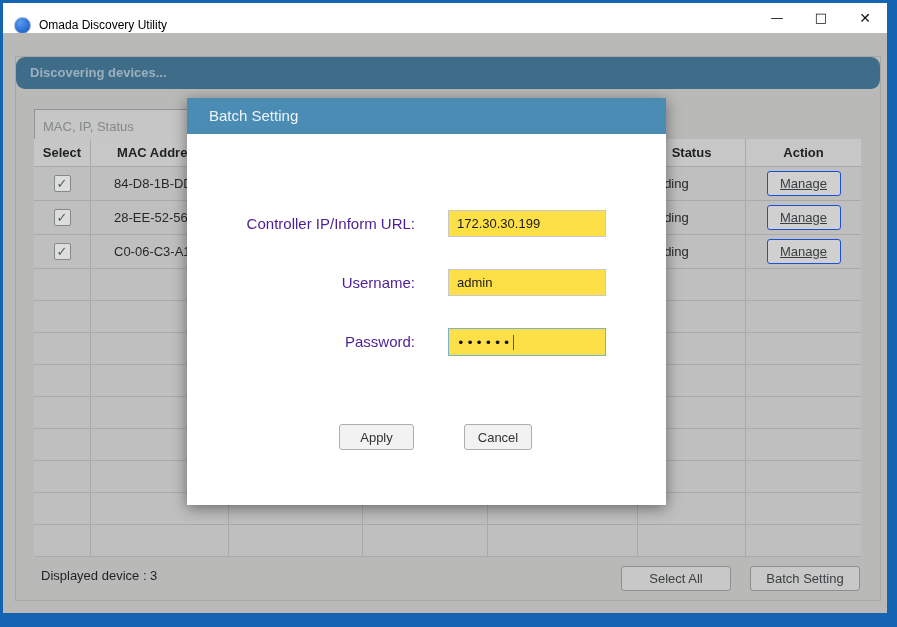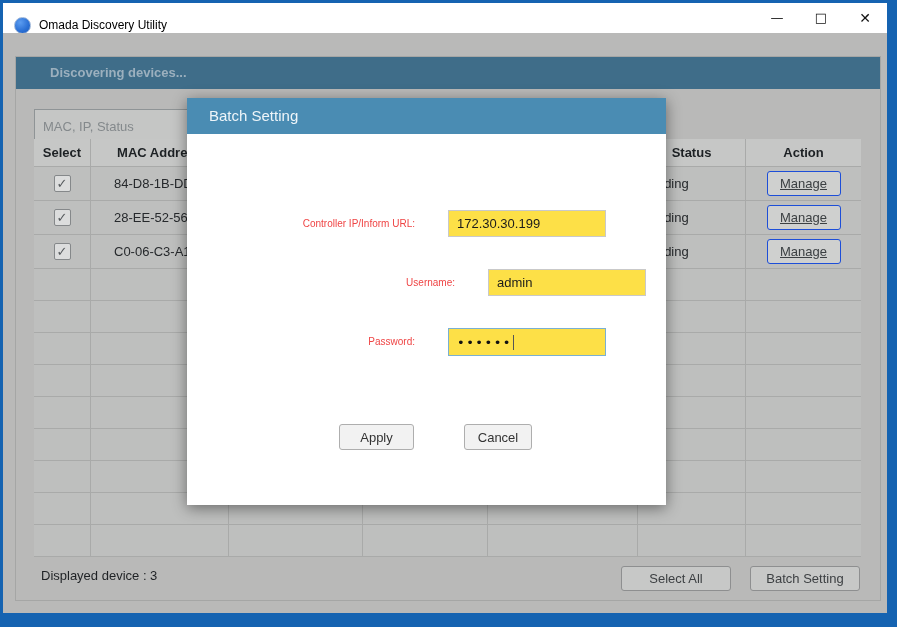--- a/index.html
+++ b/index.html
@@ -24,21 +24,21 @@
 
   
   .client { position:absolute; left:3px; top:33px; width:884px; height:580px;
     background:var(--client_bg); }
 
   .panel { position:absolute; left:12px; top:23px; width:866px; height:545px;
     background:var(--client_bg); border:1px solid #a5a6a5; }
 
   .banner { position:absolute; left:0; top:0; width:864px; height:32px;
     background:var(--banner_bg); color:var(--banner_text);
-    font-size:13px; font-weight:bold; line-height:32px; padding-left:34px; }
+    font-size:13px; font-weight:bold; line-height:32px; padding-left:14px;border-radius:9px; }
 
   .search-box { position:absolute; left:18px; top:52px; width:200px; height:26px;
     background:#c5c6c5; border:1px solid #8f9496; font-size:13px; color:#333;
     padding:16px 8px; outline:none; }
   .search-box::placeholder { color:#84898c; opacity:1; }
 
   
   .table { position:absolute; left:18px; top:82px; width:827px; }
   .trow { display:flex; width:827px; }
   .thead { height:28px; background:var(--table_header_bg);
@@ -83,25 +83,25 @@
   .select-all { left:605px; }
   .batch-setting { left:734px; }
 
   
   .modal { position:absolute; left:184px; top:65px; width:479px; height:407px;
     background:var(--modal_bg); box-shadow:0 3px 14px rgba(0,0,0,0.45); }
   .modal-header { width:100%; height:36px; background:var(--modal_header_bg);
     color:#eef5f9; font-size:15px; line-height:36px; padding-left:22px; }
   .field-row { position:absolute; left:0; width:100%; height:28px; }
   .field-label { position:absolute; left:0; width:228px; text-align:right;
-    font-size:10px; color:#ef4444; line-height:28px; }
+    font-size:15px; color:#4c1d95; line-height:28px; }
   .field-input { position:absolute; left:261px; top:0; width:158px; height:27px;
     border:1px solid #c9c9c9; font-size:13px; color:#1b1b1b; padding:0 8px;
     outline:none; background:#fde047; }
-  .row-url { top:112px; } .row-user { top:171px;margin-left:40px; } .row-pass { top:230px; height:28px; }
+  .row-url { top:112px; } .row-user { top:171px; } .row-pass { top:230px; height:28px; }
   .pass-box { border:1px solid var(--focus_border); height:28px;
     display:flex; align-items:center; }
   .pass-dots { font-size:13px; letter-spacing:1.5px; color:#111;
     font-family:"DejaVu Sans", sans-serif; }
   .caret { display:inline-block; width:1px; height:15px; background:#555;
     margin-left:1px; }
   .dlg-btn { position:absolute; top:326px; height:26px; background:#f2f2f2;
     border:1px solid #aeaeae; border-radius:3px; font-size:13px; color:#333;
     font-family:"Liberation Sans", sans-serif; cursor:default; }
   .apply { left:152px; width:75px; }

